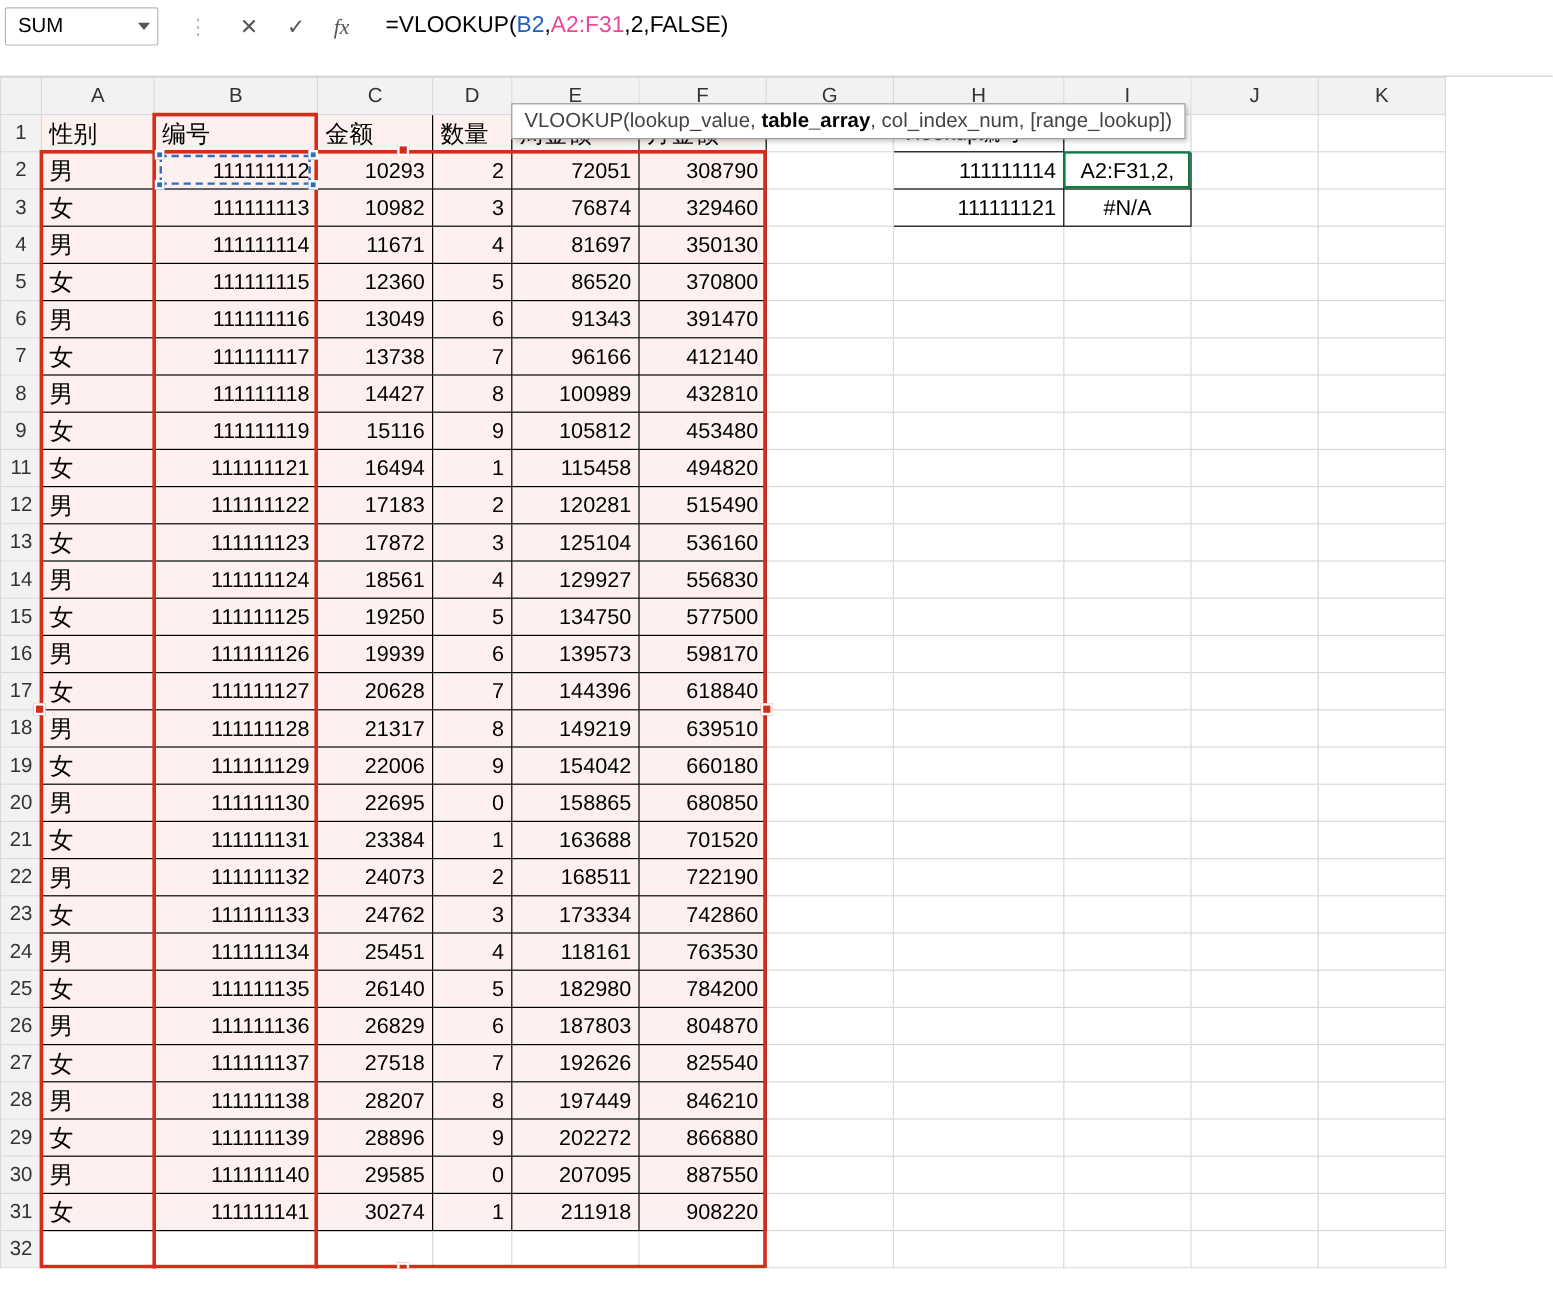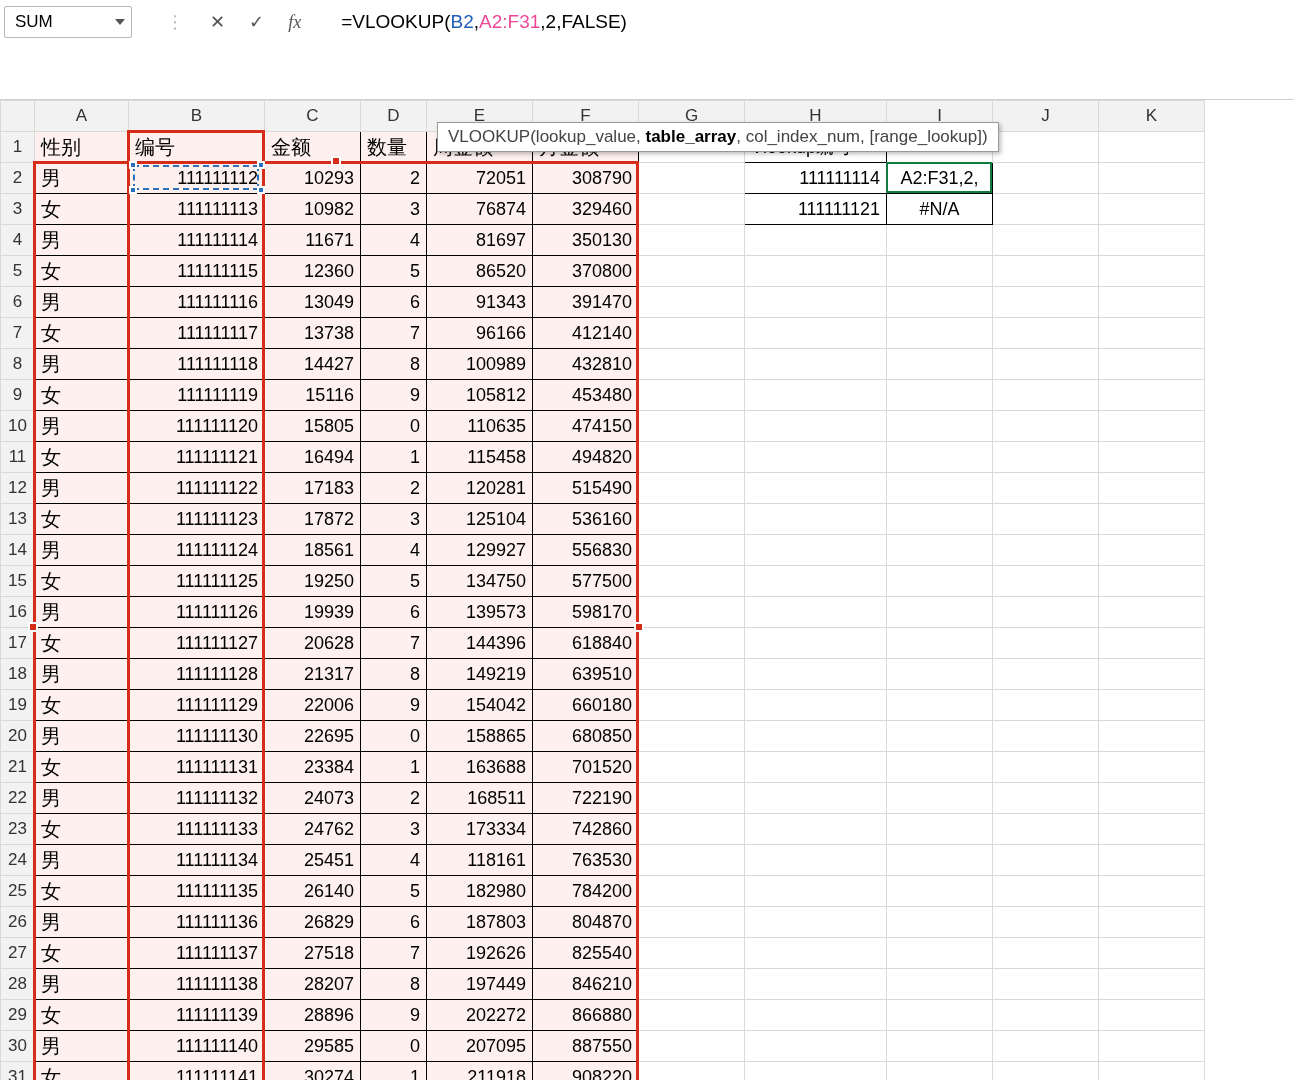--- a/index.html
+++ b/index.html
@@ -8,24 +8,24 @@
     font-family: Arial, "Microsoft YaHei", sans-serif;
     font-size: 17px;
     background: #fff;
     color: #000;
     width: 1294px;
   }
   
   .topbar {
     display: flex;
     align-items: flex-start;
-    gap: 30px;
+    gap: 20px;
     padding: 6px 4px 18px 4px;
     border-bottom: 1px solid #d0d0d0;
-    height: 100px;
+    height: 64px;
   }
   .namebox {
     width: 128px;
     height: 32px;
     border: 1px solid #b8b8b8;
     border-radius: 2px;
     display: flex;
     align-items: center;
     padding: 0 6px 0 10px;
     background: #fff;
@@ -331,34 +331,20 @@
           <td class="colD tblcell">9</td>
           <td class="colE tblcell">105812</td>
           <td class="colF tblcell">453480</td>
           <td class="colG"></td>
           <td class="colH"></td>
           <td class="colI"></td>
           <td class="colJ"></td>
           <td class="colK"></td>
         </tr>
         <tr>
-          <th class="rowhdr">10</th>
-          <td class="colA tblcell">男</td>
-          <td class="colB tblcell">111111120</td>
-          <td class="colC tblcell">15805</td>
-          <td class="colD tblcell">0</td>
-          <td class="colE tblcell">110635</td>
-          <td class="colF tblcell">474150</td>
-          <td class="colG"></td>
-          <td class="colH"></td>
-          <td class="colI"></td>
-          <td class="colJ"></td>
-          <td class="colK"></td>
-        </tr>
-        <tr>
           <th class="rowhdr">11</th>
           <td class="colA tblcell">女</td>
           <td class="colB tblcell">111111121</td>
           <td class="colC tblcell">16494</td>
           <td class="colD tblcell">1</td>
           <td class="colE tblcell">115458</td>
           <td class="colF tblcell">494820</td>
           <td class="colG"></td>
           <td class="colH"></td>
           <td class="colI"></td>
@@ -655,21 +641,21 @@
           <td class="colF"></td>
           <td class="colG"></td>
           <td class="colH"></td>
           <td class="colI"></td>
           <td class="colJ"></td>
           <td class="colK"></td>
         </tr>
       </tbody>
   </table>
 
-  <div class="tooltip" style="left:437px; top:22px;">
+  <div class="tooltip" style="left:426px; top:22px;">
     <span>VLOOKUP(</span><span>lookup_value, </span><b>table_array</b><span>, col_index_num, [range_lookup])</span>
   </div>
 
   <div class="red-box" id="redbox" style="left: 32.5px; top: 60.5px; width: 606px; height: 932px;"></div>
   <div class="red-handle" id="rh1" style="left: 330.5px; top: 55.5px;"></div>
   <div class="red-handle" id="rh2" style="left: 330.5px; top: 987.5px;"></div>
   <div class="red-handle" id="rh3" style="left: 27.5px; top: 521.5px;"></div>
   <div class="red-handle" id="rh4" style="left: 633.5px; top: 521.5px;"></div>
 
   <div class="red-col" id="redcol" style="left: 126.5px; top: 29.5px; width: 138px; height: 994px;"></div>

